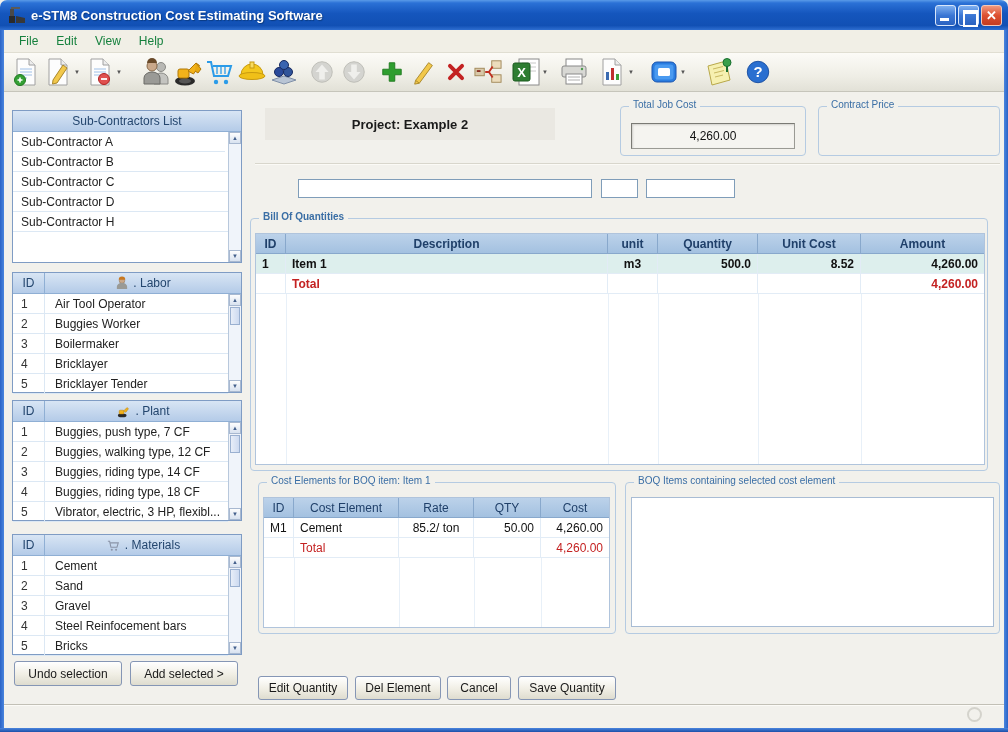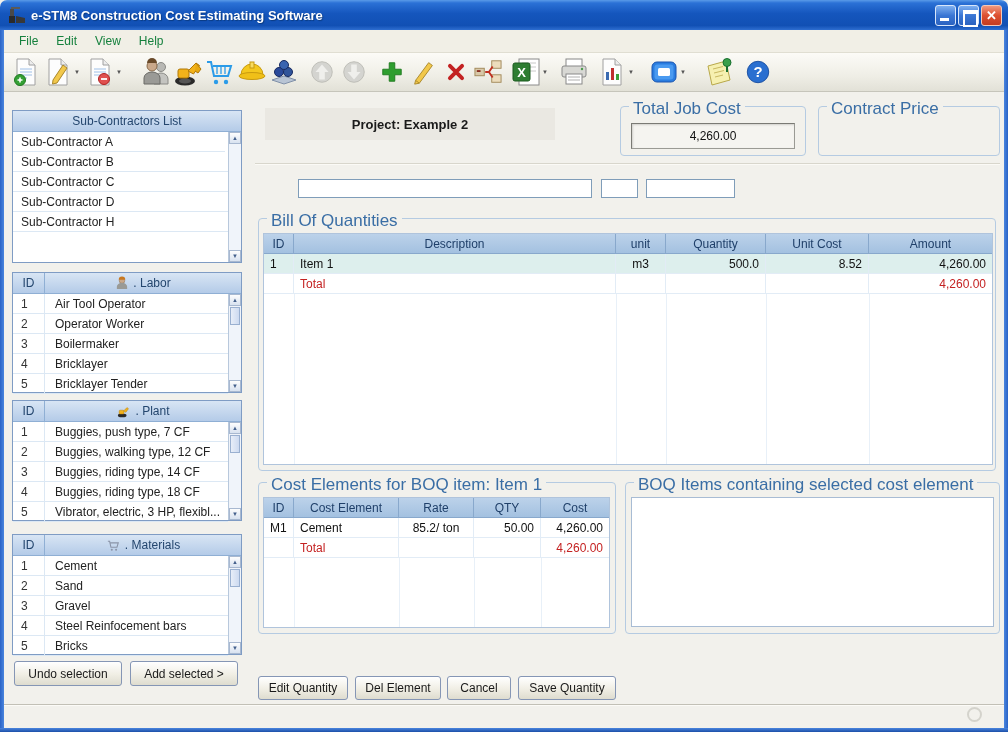--- a/index.html
+++ b/index.html
@@ -69,21 +69,21 @@
     background:linear-gradient(180deg,#ffffff 0%,#f0eee4 55%,#dedccf 100%);
     font-family:"Liberation Sans",sans-serif; font-size:12px; color:#1a1a1a;
     display:flex; align-items:center; justify-content:center;
   }
   
   .project-bar {
     position:absolute; left:265px; top:108px; width:290px; height:32px; background:#eae8e2;
     display:flex; align-items:center; justify-content:center; font-size:13px; font-weight:bold; color:#1a1a1a;
   }
   .groupbox { position:absolute; border:1px solid #b5cbe2; border-radius:4px; }
-  .gb-label { position:absolute; top:-8px; left:8px; background:#f2f1ec; padding:0 4px; font-size:17px; color:#3a6ea5; white-space:nowrap;text-align:right; }
+  .gb-label { position:absolute; top:-8px; left:8px; background:#f2f1ec; padding:0 4px; font-size:10px; color:#3a6ea5; white-space:nowrap;text-align:right; }
   .valfield {
     position:absolute; left:10px; right:10px; top:16px; height:26px; background:#f5f4f0;
     border:1px solid #9a9a94; border-top-color:#7a7a74; border-left-color:#7a7a74;
     box-shadow:inset 1px 1px 2px rgba(0,0,0,.15);
     display:flex; align-items:center; justify-content:center; font-size:12px; color:#111;
   }
   .hline { position:absolute; height:0; border-top:1px solid #d8d6cc; border-bottom:1px solid #fbfaf6; }
   .xinput { position:absolute; height:19px; background:#fff; border:1px solid #7f9db9; font-size:12px; padding:0 3px; font-family:"Liberation Sans",sans-serif; }
   
   .dtable { position:absolute; border:1px solid #b0c4dc; background:#fff; }
@@ -321,21 +321,21 @@
           </svg>
         <span>. Labor</span>
       </span>
     </div>
     <div class="srow" style="margin-right:13px;">
         <span class="sid">1</span>
         <span class="sname">Air Tool Operator</span>
       </div>
     <div class="srow" style="margin-right:13px;">
         <span class="sid">2</span>
-        <span class="sname">Operator Worker</span>
+        <span class="sname">Buggies Worker</span>
       </div>
     <div class="srow" style="margin-right:13px;">
         <span class="sid">3</span>
         <span class="sname">Boilermaker</span>
       </div>
     <div class="srow" style="margin-right:13px;">
         <span class="sid">4</span>
         <span class="sname">Bricklayer</span>
       </div>
     <div class="srow" style="margin-right:13px;">
@@ -439,21 +439,21 @@
   <div class="groupbox" style="left:818px; top:106px; width:182px; height:50px;">
     <span class="gb-label">Contract Price</span>
   </div>
 
   <div class="hline" style="left:255px; top:163px; width:745px;"></div>
 
   <input class="xinput" style="left: 298px; top: 179px; width: 294px;" value="">
   <input class="xinput" style="left: 601px; top: 179px; width: 37px;" value="">
   <input class="xinput" style="left: 646px; top: 179px; width: 89px;" value="">
 
-  <div class="groupbox" style="left:258px; top:218px; width:738px; height:253px;">
+  <div class="groupbox" style="left:250px; top:218px; width:738px; height:253px;font-weight:bold;">
     <span class="gb-label">Bill Of Quantities</span>
     <div class="dtable" style="left:4px; top:14px; width:730px; height:232px;">
       <div class="hrow">
         <span class="hcell b1">ID</span>
         <span class="hcell b2">Description</span>
         <span class="hcell b3">unit</span>
         <span class="hcell b4">Quantity</span>
         <span class="hcell b5">Unit Cost</span>
         <span class="hcell b6">Amount</span>
       </div>

